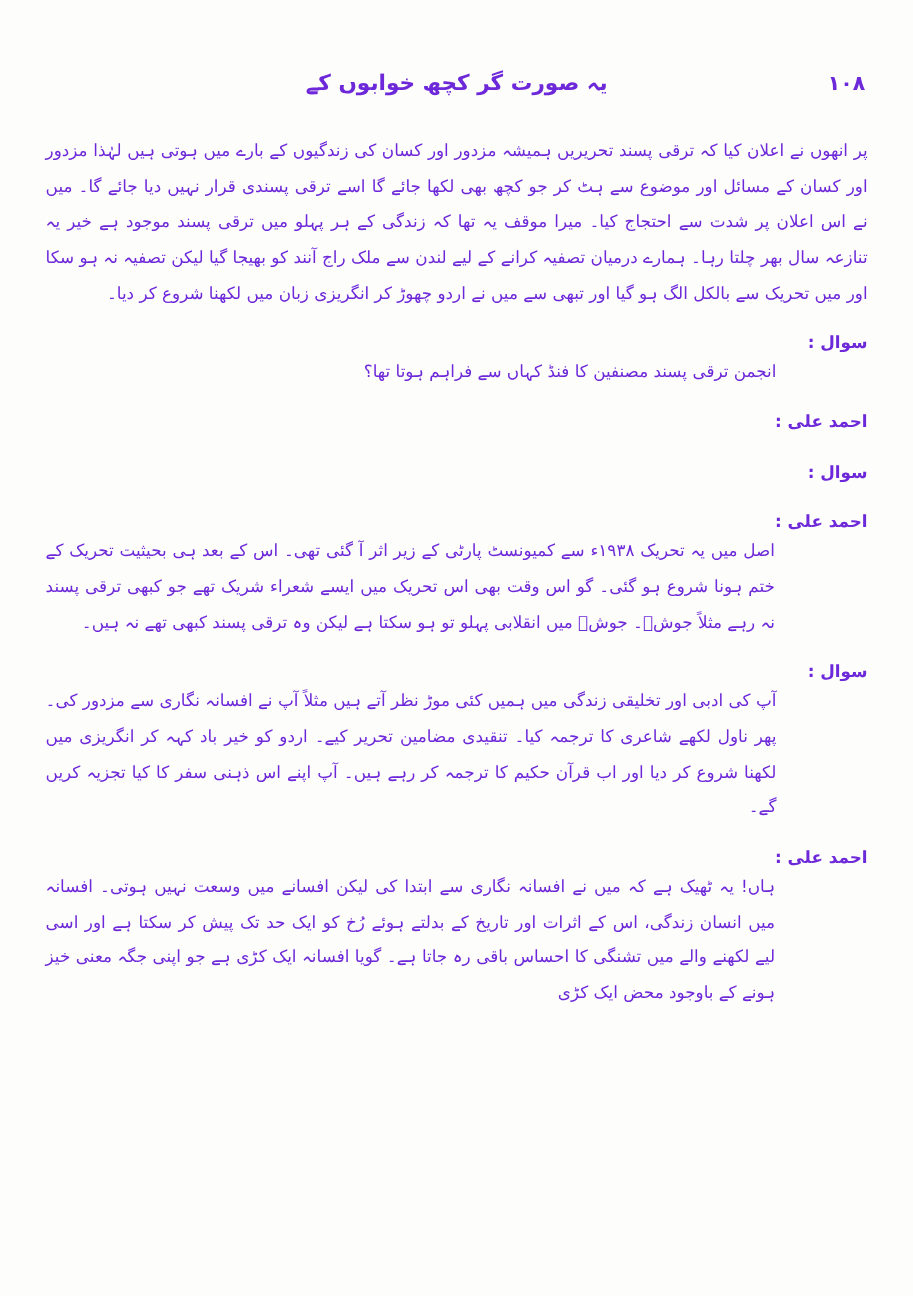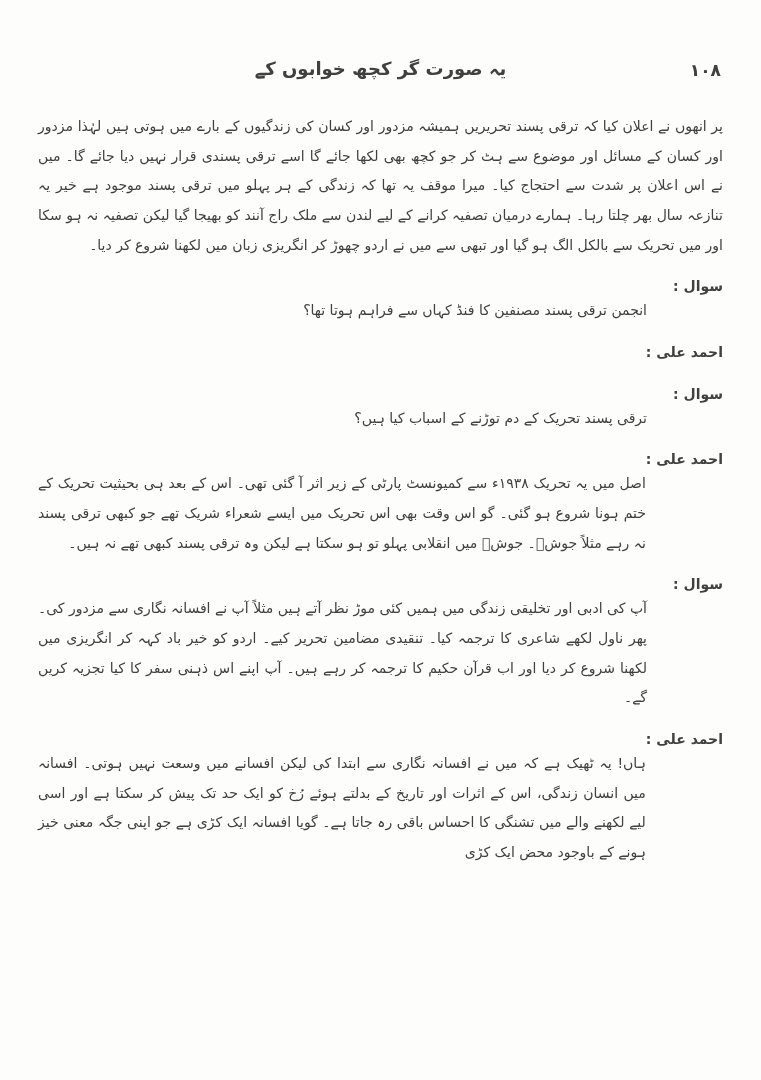--- a/index.html
+++ b/index.html
@@ -7,21 +7,21 @@
     padding: 0;
     background: #f2f1ed;
     font-family: "DejaVu Sans", sans-serif;
   }
   .scan-page {
     position: relative;
     width: 761px;
     height: 1080px;
     margin: 0 auto;
     background: #fdfdfb;
-    color: #404040;
+    color: #6d28d9;
     direction: rtl;
     overflow: hidden;
     box-shadow: 0 0 4px rgba(0,0,0,0.15);
   }
   .page-header {
     position: absolute;
     top: 58px;
     right: 38px;
     left: 38px;
     height: 34px;
@@ -88,21 +88,20 @@
       <span class="speaker">سوال :</span>
       <span class="utterance">انجمن ترقی پسند مصنفین کا فنڈ کہاں سے فراہم ہوتا تھا؟</span>
     </div>
 
     <div class="dialogue-row">
       <span class="speaker">احمد علی :</span>
     </div>
 
     <div class="dialogue-row">
       <span class="speaker">سوال :</span>
-      <span class="utterance">ترقی پسند تحریک کے دم توڑنے کے اسباب کیا ہیں؟</span>
     </div>
 
     <div class="dialogue-row">
       <span class="speaker">احمد علی :</span>
       <span class="utterance">اصل میں یہ تحریک ۱۹۳۸ء سے کمیونسٹ پارٹی کے زیر اثر آ گئی تھی۔ اس کے بعد ہی بحیثیت تحریک کے ختم ہونا شروع ہو گئی۔ گو اس وقت بھی اس تحریک میں ایسے شعراء شریک تھے جو کبھی ترقی پسند نہ رہے مثلاً جوشؔ۔ جوشؔ میں انقلابی پہلو تو ہو سکتا ہے لیکن وہ ترقی پسند کبھی تھے نہ ہیں۔</span>
     </div>
 
     <div class="dialogue-row">
       <span class="speaker">سوال :</span>
       <span class="utterance">آپ کی ادبی اور تخلیقی زندگی میں ہمیں کئی موڑ نظر آتے ہیں مثلاً آپ نے افسانہ نگاری سے مزدور کی۔ پھر ناول لکھے شاعری کا ترجمہ کیا۔ تنقیدی مضامین تحریر کیے۔ اردو کو خیر باد کہہ کر انگریزی میں لکھنا شروع کر دیا اور اب قرآن حکیم کا ترجمہ کر رہے ہیں۔ آپ اپنے اس ذہنی سفر کا کیا تجزیہ کریں گے۔</span>

